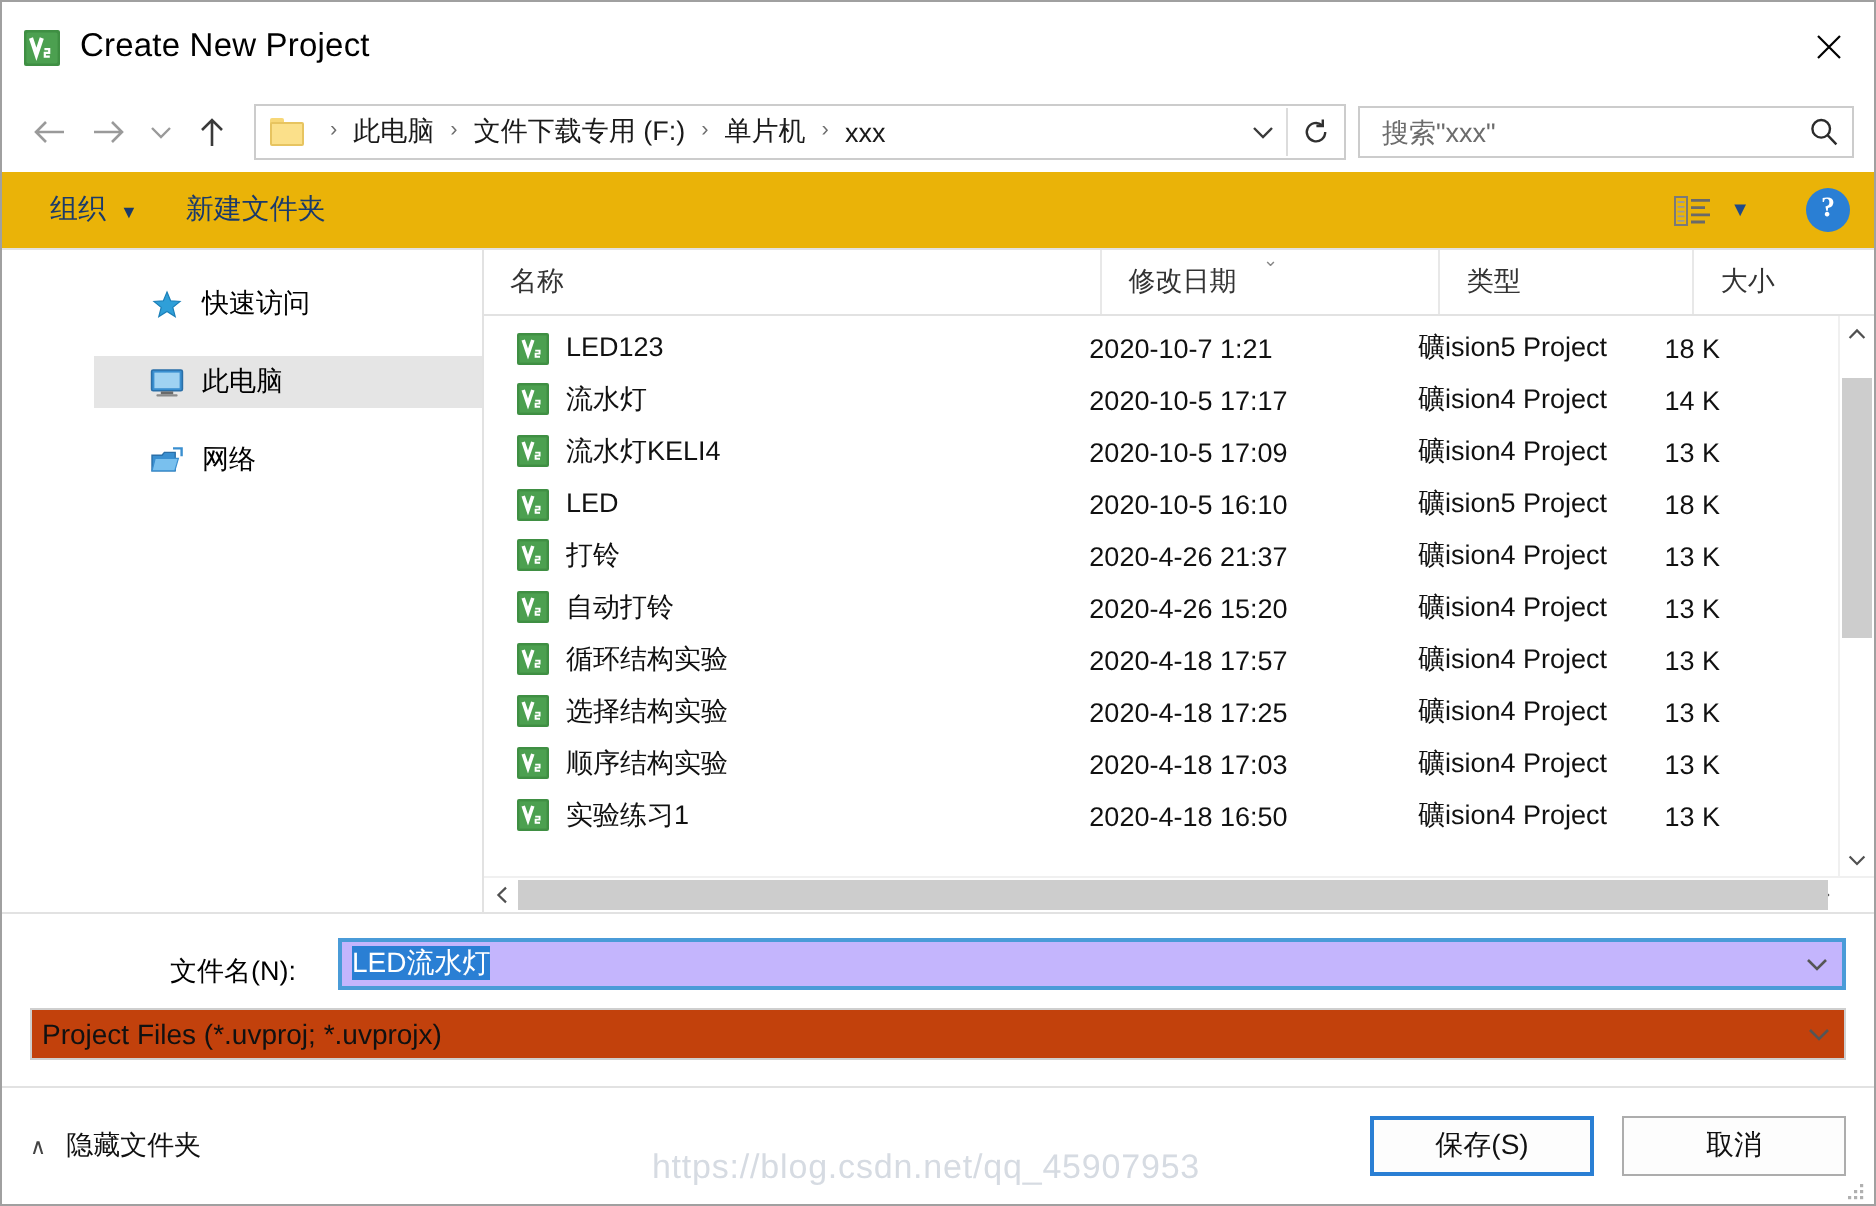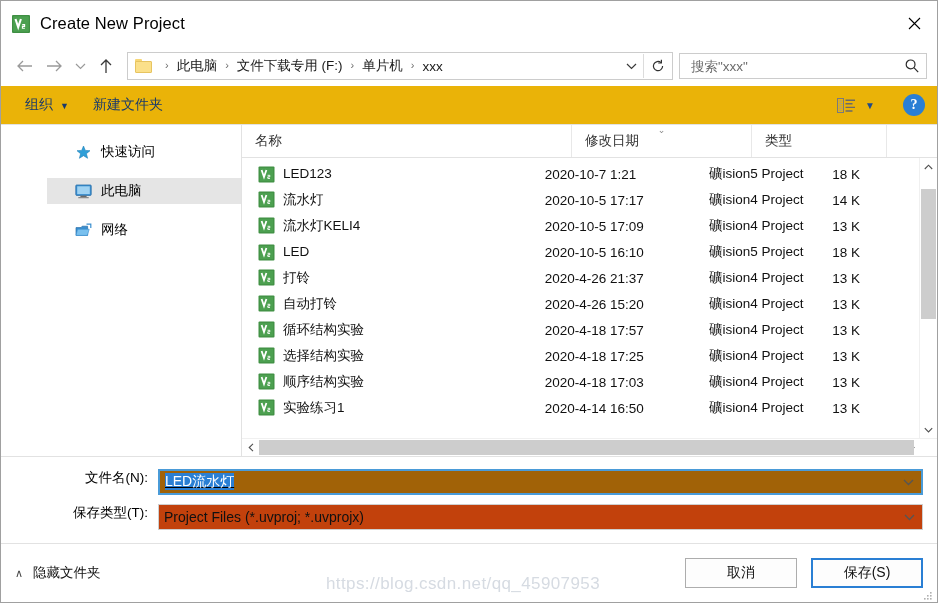--- a/index.html
+++ b/index.html
@@ -223,30 +223,30 @@
   }
   .hs-track{flex:1;height:17px;position:relative;}
   .hs-thumb{position:absolute;left:0;top:1px;height:15px;width:655px;background:#cdcdcd;}
   .hs-corner{width:17px;height:17px;flex:none;background:#fff;}
 
   
   .form{
     padding:12px 14px 4px 14px;
     background:#fff;
   }
-  .formrow{display:flex;align-items:flex-start;margin-bottom:9px;}
+  .formrow{display:flex;align-items:flex-end;margin-bottom:9px;gap:11px;}
   .flabel{
     width:143px;text-align:right;padding-right:10px;
     font-size:13.5px;color:#000;box-sizing:border-box;flex:none;
   }
   .combo{
     flex:1;height:26px;display:flex;align-items:center;
     box-sizing:border-box;min-width:0;
   }
-  .combo.filename{border:2px solid #4a9bd8;background:#a16207;text-decoration:underline;}
+  .combo.filename{border:2px solid #4a9bd8;background:#c4b5fd;}
   .combo.filetype{border:1px solid #cfcfcf;background:#c2410c;}
   .combo-text{
     flex:1;padding-left:5px;font-size:14px;color:#111;
     white-space:nowrap;overflow:hidden;min-width:0;
   }
   .combo-text .sel{background:#2a7fd4;color:#fff;padding:1px 0;}
   .combo-arrow{
     width:26px;display:flex;align-items:center;justify-content:center;
     color:#555;flex:none;
   }
@@ -432,20 +432,23 @@
         <div class="hcell name">
           <span>名称</span>
         </div>
         <div class="hcell date">
           <span class="sort-mark">⌄</span>
           <span>修改日期</span>
         </div>
         <div class="hcell type">
           <span>类型</span>
         </div>
+        <div class="hcell size">
+          <span>大小</span>
+        </div>
       </div>
 
       <div class="listwrap">
         <div class="list">
 
           <div class="row">
             <div class="c-name">
               <span class="fileicon">
                 <svg width="17" height="17" viewBox="0 0 17 17">
                   <rect x="0.5" y="0.5" width="16" height="16" rx="1" fill="#3f8f43"></rect>
@@ -602,21 +605,21 @@
               <span class="fileicon">
                 <svg width="17" height="17" viewBox="0 0 17 17">
                   <rect x="0.5" y="0.5" width="16" height="16" rx="1" fill="#3f8f43"></rect>
                   <rect x="1.7" y="1.7" width="13.6" height="13.6" fill="#4ca050"></rect>
                   <path d="M3.6 4 L6 11 L8.4 4" stroke="#fff" stroke-width="1.8" fill="none"></path>
                   <path d="M9.6 9.3 L11.8 9.3 L11.8 10.8 L9.8 10.8 L9.8 12.4 L12 12.4" stroke="#fff" stroke-width="0.95" fill="none"></path>
                 </svg>
               </span>
               <span>实验练习1</span>
             </div>
-            <div class="c-date">2020-4-14 16:50</div>
+            <div class="c-date">2020-4-18 16:50</div>
             <div class="c-type">礦ision4 Project</div>
             <div class="c-size">13 K</div>
           </div>
         </div>
 
         <div class="vscroll">
           <div class="vs-arrow">
             <svg width="9" height="6" viewBox="0 0 9 6">
                 <path d="M0.8 5 L4.5 1.2 L8.2 5" stroke="currentColor" stroke-width="1.1" fill="none"></path>
               </svg>
@@ -659,43 +662,42 @@
           <span class="sel">LED流水灯</span>
         </div>
         <div class="combo-arrow">
           <svg width="11" height="8" viewBox="0 0 11 8">
               <path d="M1 2 L5.5 6.5 L10 2" stroke="currentColor" stroke-width="1.3" fill="none"></path>
             </svg>
         </div>
       </div>
     </div>
     <div class="formrow">
-      <div class="flabel">保存类型(T):</div>
       <div class="combo filetype">
         <div class="combo-text">Project Files (*.uvproj; *.uvprojx)</div>
         <div class="combo-arrow">
           <svg width="11" height="8" viewBox="0 0 11 8">
               <path d="M1 2 L5.5 6.5 L10 2" stroke="currentColor" stroke-width="1.3" fill="none"></path>
             </svg>
         </div>
       </div>
     </div>
   </div>
 
   <div class="footer">
     <div class="hide-folders">
       <span class="hf-caret">∧</span>
       <span>隐藏文件夹</span>
     </div>
     <div class="footer-spacer"></div>
+    <div class="btn primary">
+      <span>保存(S)</span>
+    </div>
     <div class="btn">
       <span>取消</span>
-    </div>
-    <div class="btn primary">
-      <span>保存(S)</span>
     </div>
     <div class="watermark">https://blog.csdn.net/qq_45907953</div>
     <div class="grip">
       <svg width="10" height="10" viewBox="0 0 10 10">
         <g fill="#b0b0b0">
           <rect x="7" y="1" width="1.6" height="1.6"></rect>
           <rect x="4" y="4" width="1.6" height="1.6"></rect>
             <rect x="7" y="4" width="1.6" height="1.6"></rect>
           <rect x="1" y="7" width="1.6" height="1.6"></rect>
             <rect x="4" y="7" width="1.6" height="1.6"></rect>

